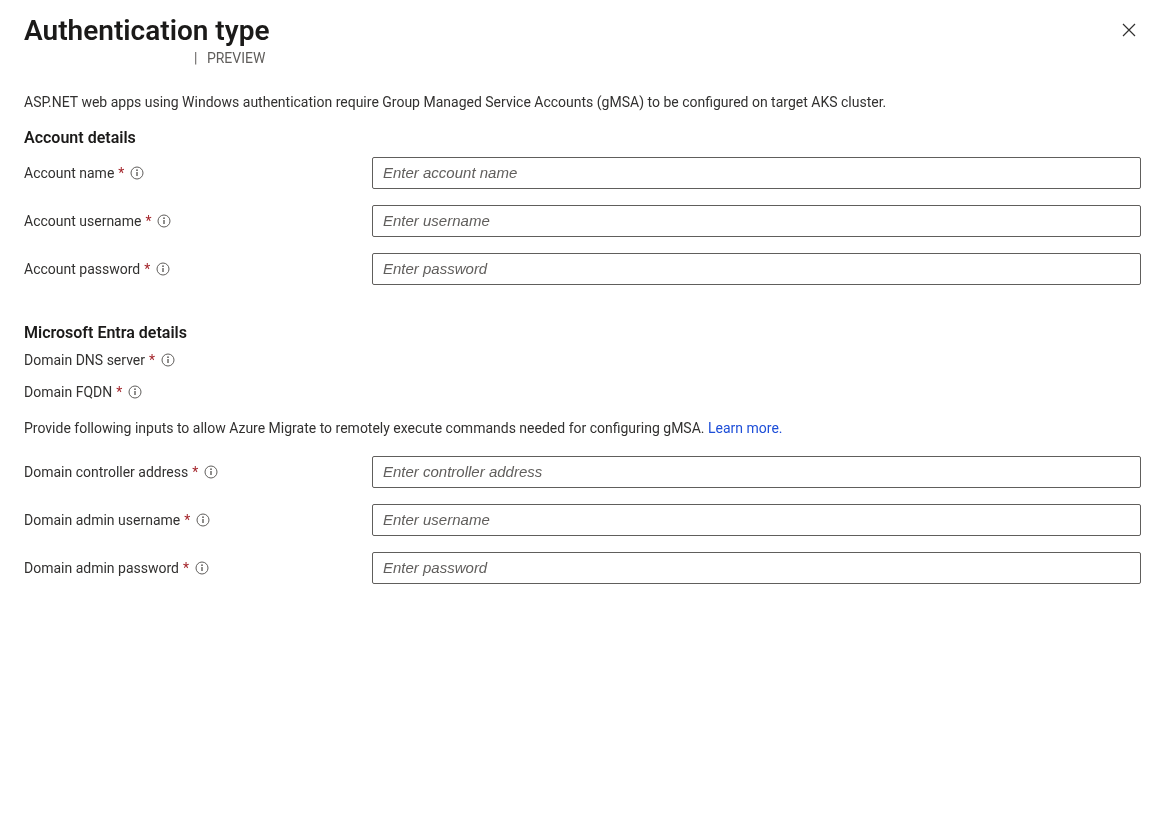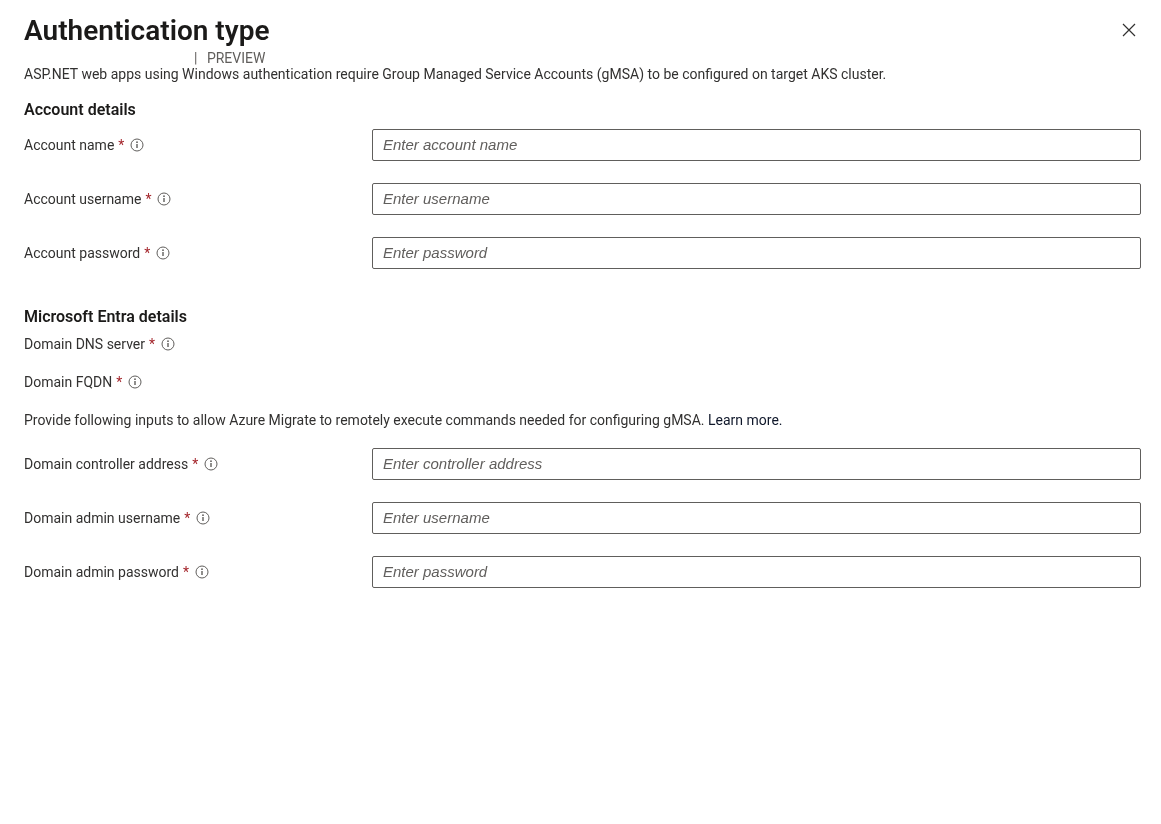--- a/index.html
+++ b/index.html
@@ -39,34 +39,35 @@
   .close-btn {
     background: none;
     border: none;
     padding: 4px;
     cursor: pointer;
     color: #323130;
     line-height: 0;
     margin-top: 4px;
   }
   .description {
+    margin-top: 28px;
     font-size: 14px;
     color: #323130;
   }
   .section-heading {
     font-size: 16px;
     font-weight: 600;
     margin: 18px 0 10px 0;
     color: #1b1a19;
   }
   .section-heading.second { margin-top: 38px; }
   .field-row {
     display: flex;
     align-items: center;
-    margin-bottom: 22px;
+    margin-bottom: 16px;
   }
   .field-label-wrap {
     width: 348px;
     display: flex;
     align-items: center;
     font-size: 14px;
     color: #323130;
   }
   .req {
     color: #a4262c;
@@ -91,21 +92,21 @@
     color: #323130;
     background: #fff;
   }
   .field-input::placeholder { color: #605e5c; font-style: italic; }
   .helper-text {
     font-size: 14px;
     color: #323130;
     margin: 20px 0 20px 0;
   }
   .link {
-    color: #0f172a;
+    color: #1d4ed8;
     text-decoration: none;
     cursor: pointer;
     margin-top: 44px;
   }
   svg { display: block; }
 </style>
 </head>
 <body>
 
 <div class="blade">

